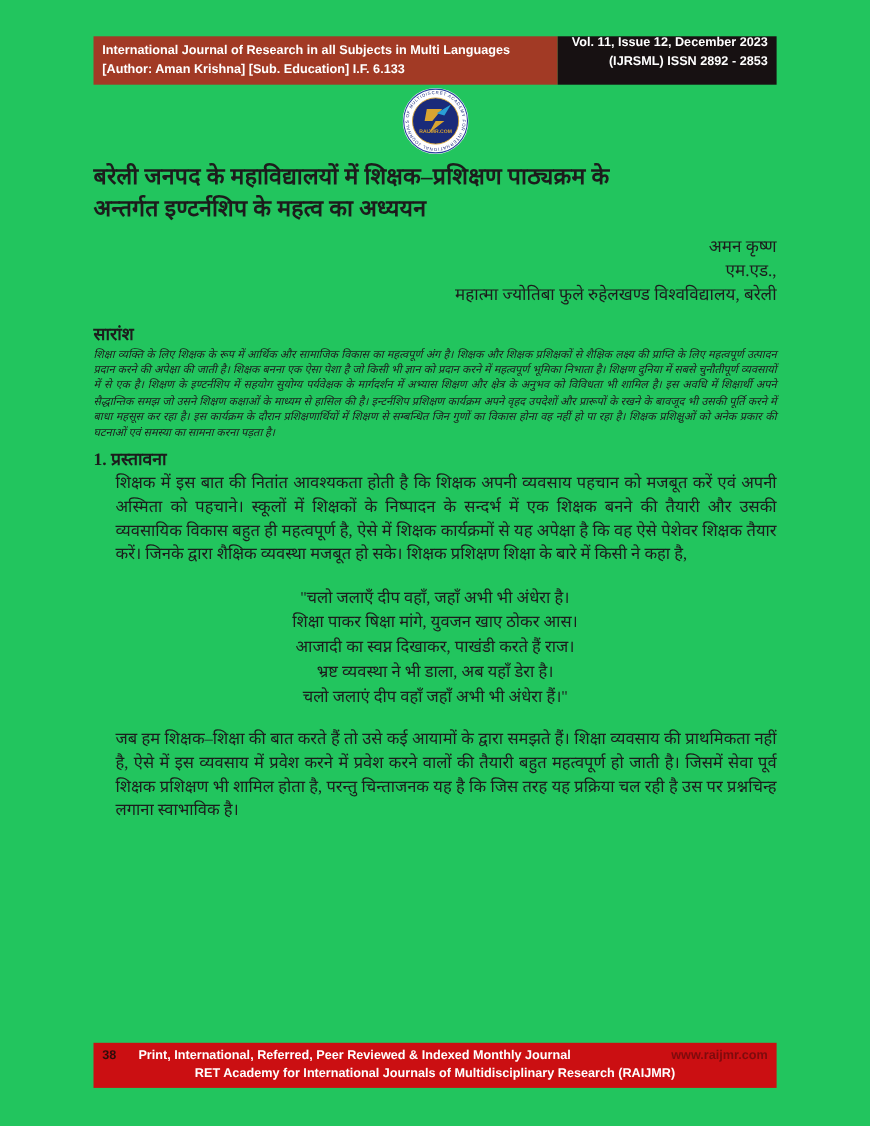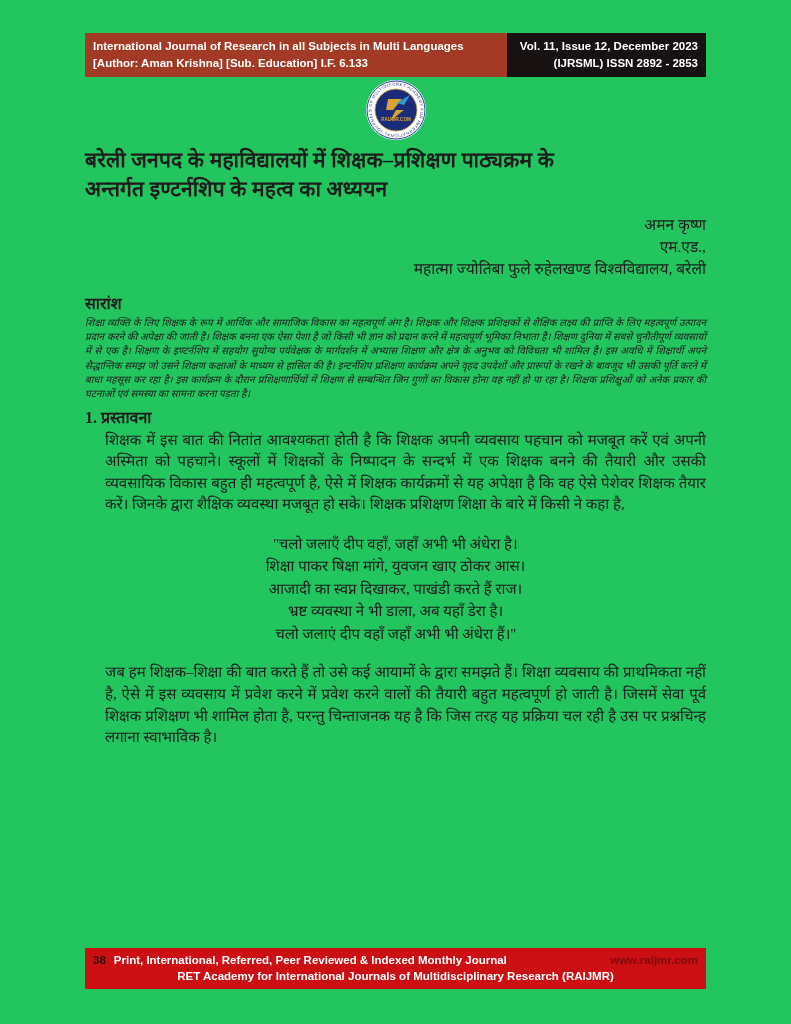--- a/index.html
+++ b/index.html
@@ -13,21 +13,21 @@
   
   .header{display:flex;margin-top:33px;height:44px;
     font-family:"Liberation Sans","DejaVu Sans",sans-serif;font-weight:bold;}
   .header-left{
     flex:0 0 406px;background:#a23a25;color:#ffffff;font-size:11.5px;
     display:flex;flex-direction:column;justify-content:center;gap:4px;
     padding:0 8px;line-height:1.1;
   }
   .header-right{
     flex:1;background:#171112;color:#ffffff;font-size:11.5px;
-    display:flex;flex-direction:column;justify-content:center;gap:4px;
+    display:flex;flex-direction:column;justify-content:flex-start;gap:4px;
     text-align:right;padding:0 8px;line-height:1.1;
   }
 
   
   .logo-wrap{display:flex;justify-content:center;margin-top:3px;}
   .logo-wrap svg{display:block;}
 
   
   .paper-title{
     font-weight:700;font-size:21px;line-height:1.4;
@@ -60,21 +60,21 @@
 
   
   .footer{
     position:absolute;left:85px;top:948px;width:621px;height:41px;
     background:#cb0f12;color:#ffffff;
     font-family:"Liberation Sans","DejaVu Sans",sans-serif;font-weight:bold;
     font-size:11.5px;display:flex;flex-direction:column;justify-content:center;
     gap:3px;padding:0 8px;box-sizing:border-box;line-height:1.1;
   }
   .footer-line1{display:flex;align-items:baseline;}
-  .footer-pagenum{color:#2f0d0b;margin-right:8px;}
+  .footer-pagenum{color:#2f0d0b;margin-right:20px;}
   .footer-journal-type{flex:1;text-align:left;}
   .footer-website{color:#7e0b0d;}
   .footer-line2{text-align:center;}
 </style>
 </head>
 <body>
 
 <div class="page">
   <div class="content">
 

